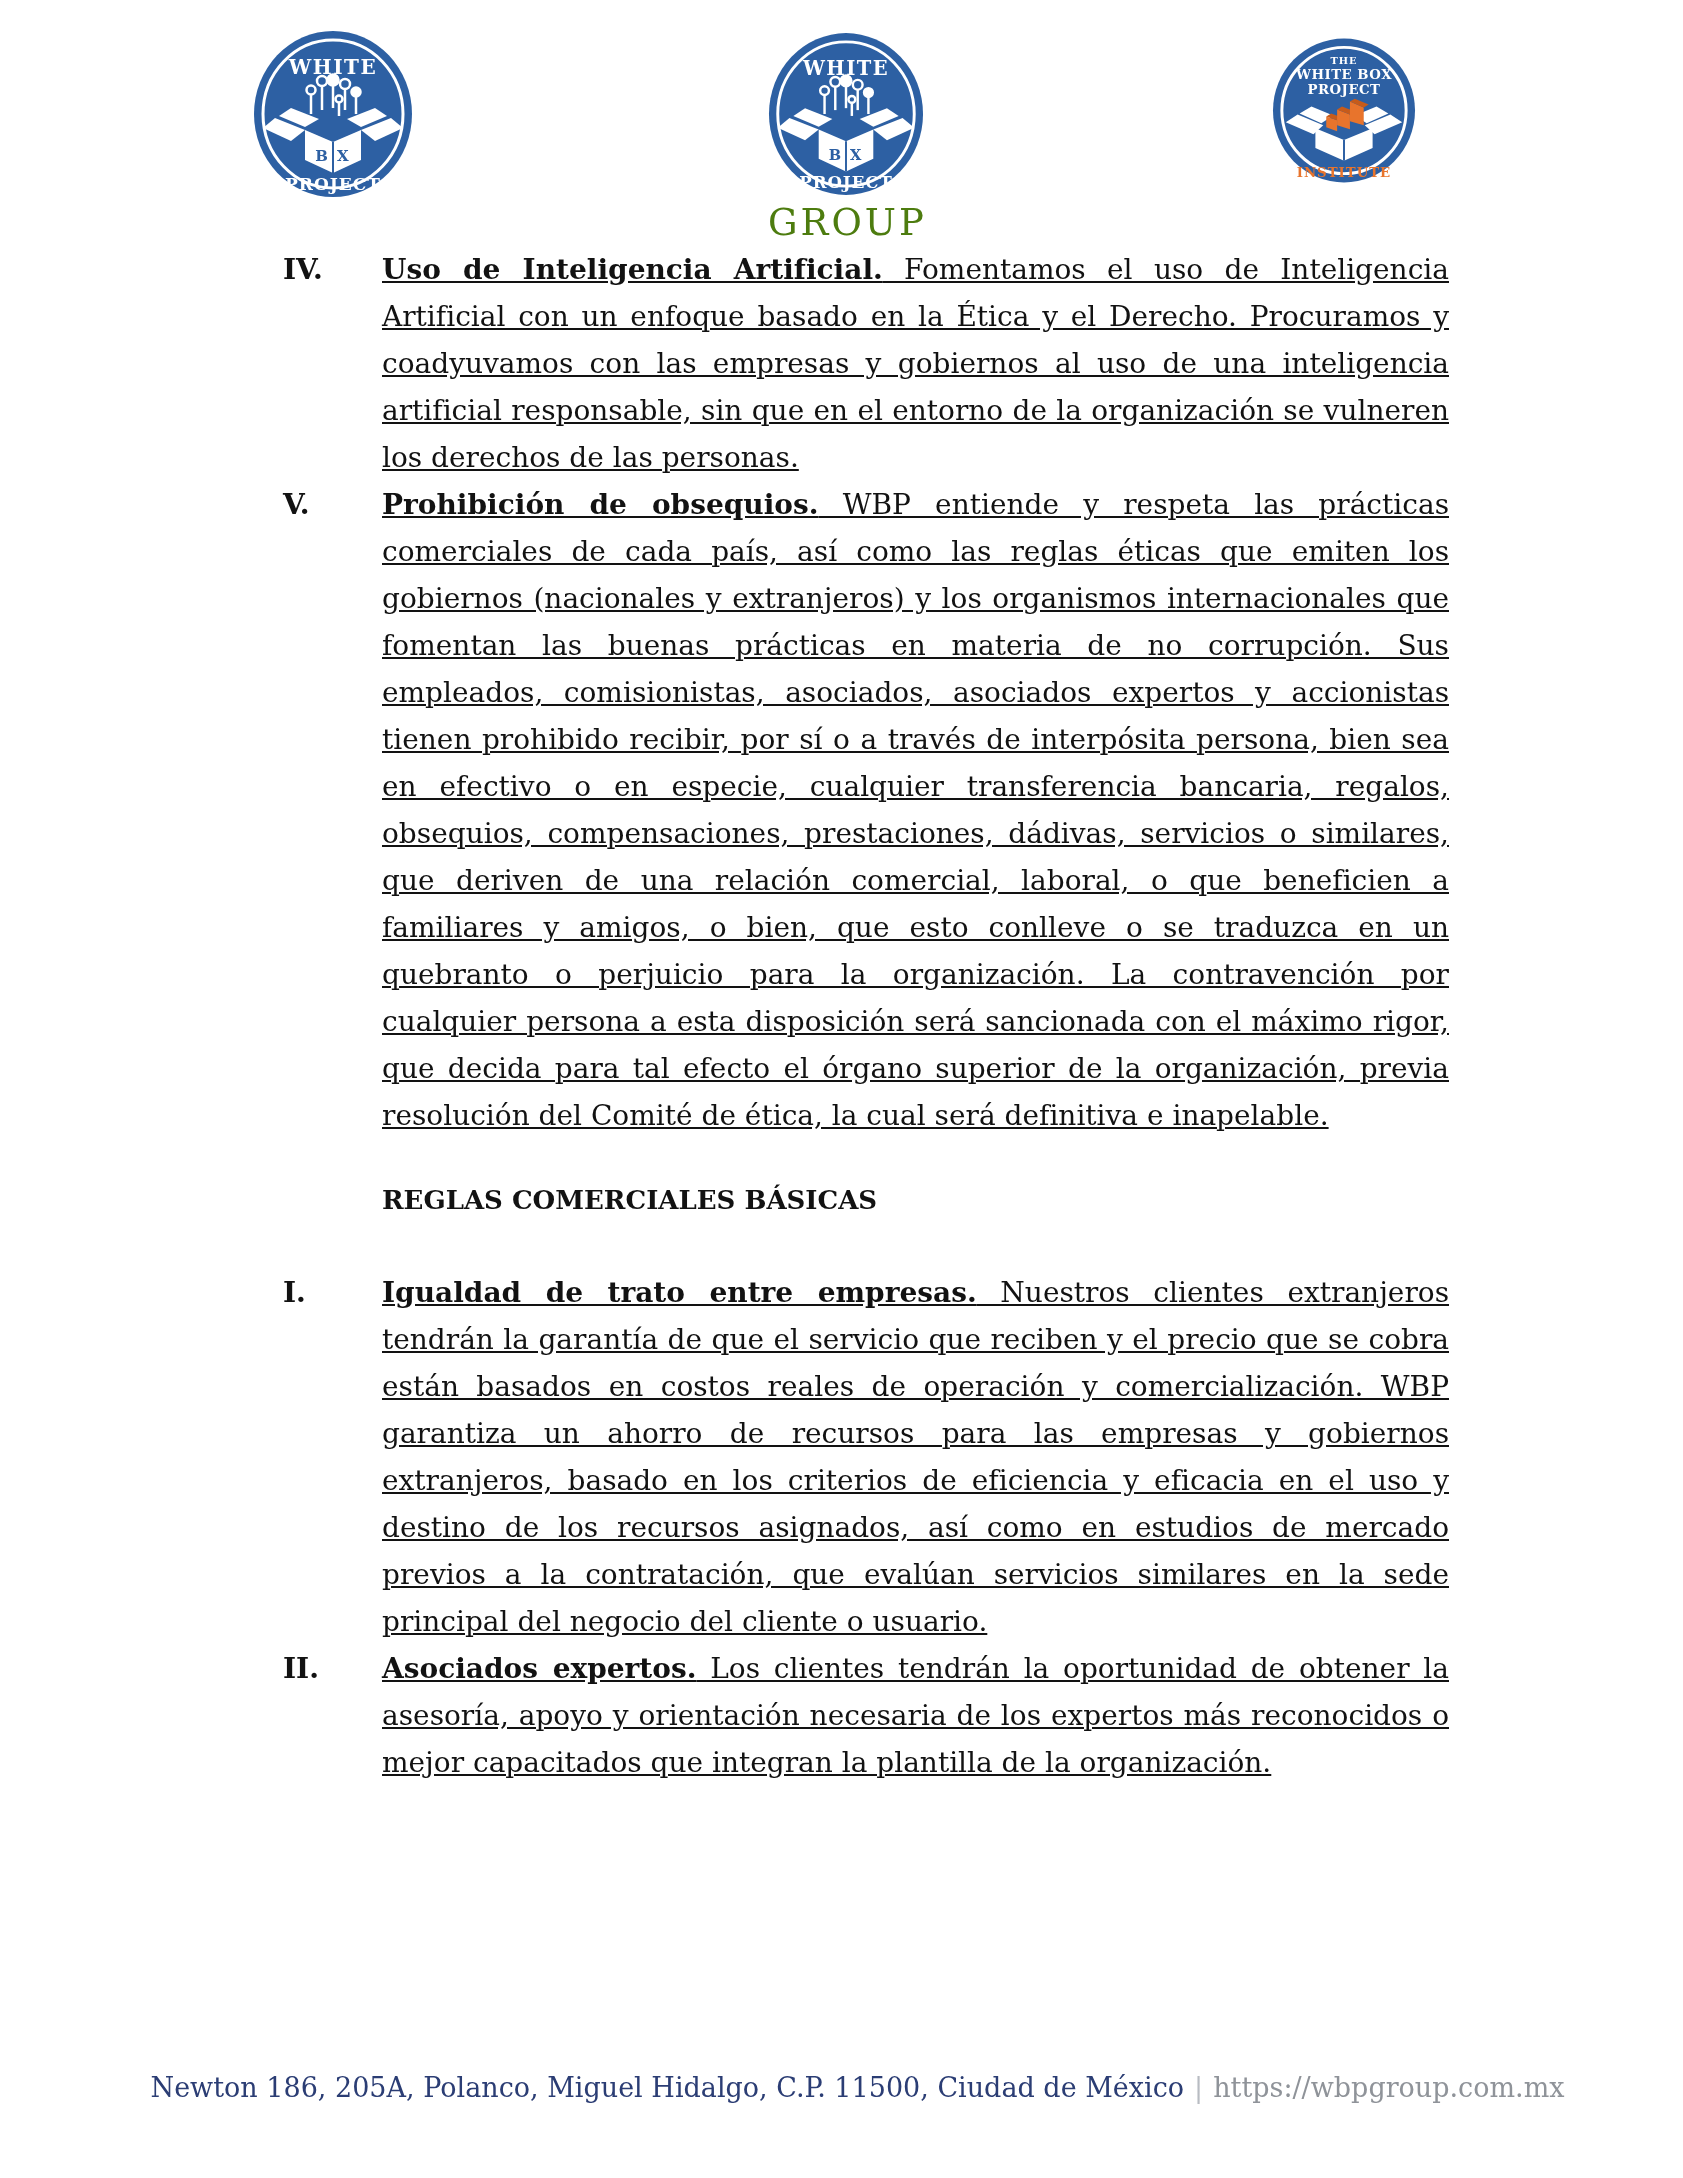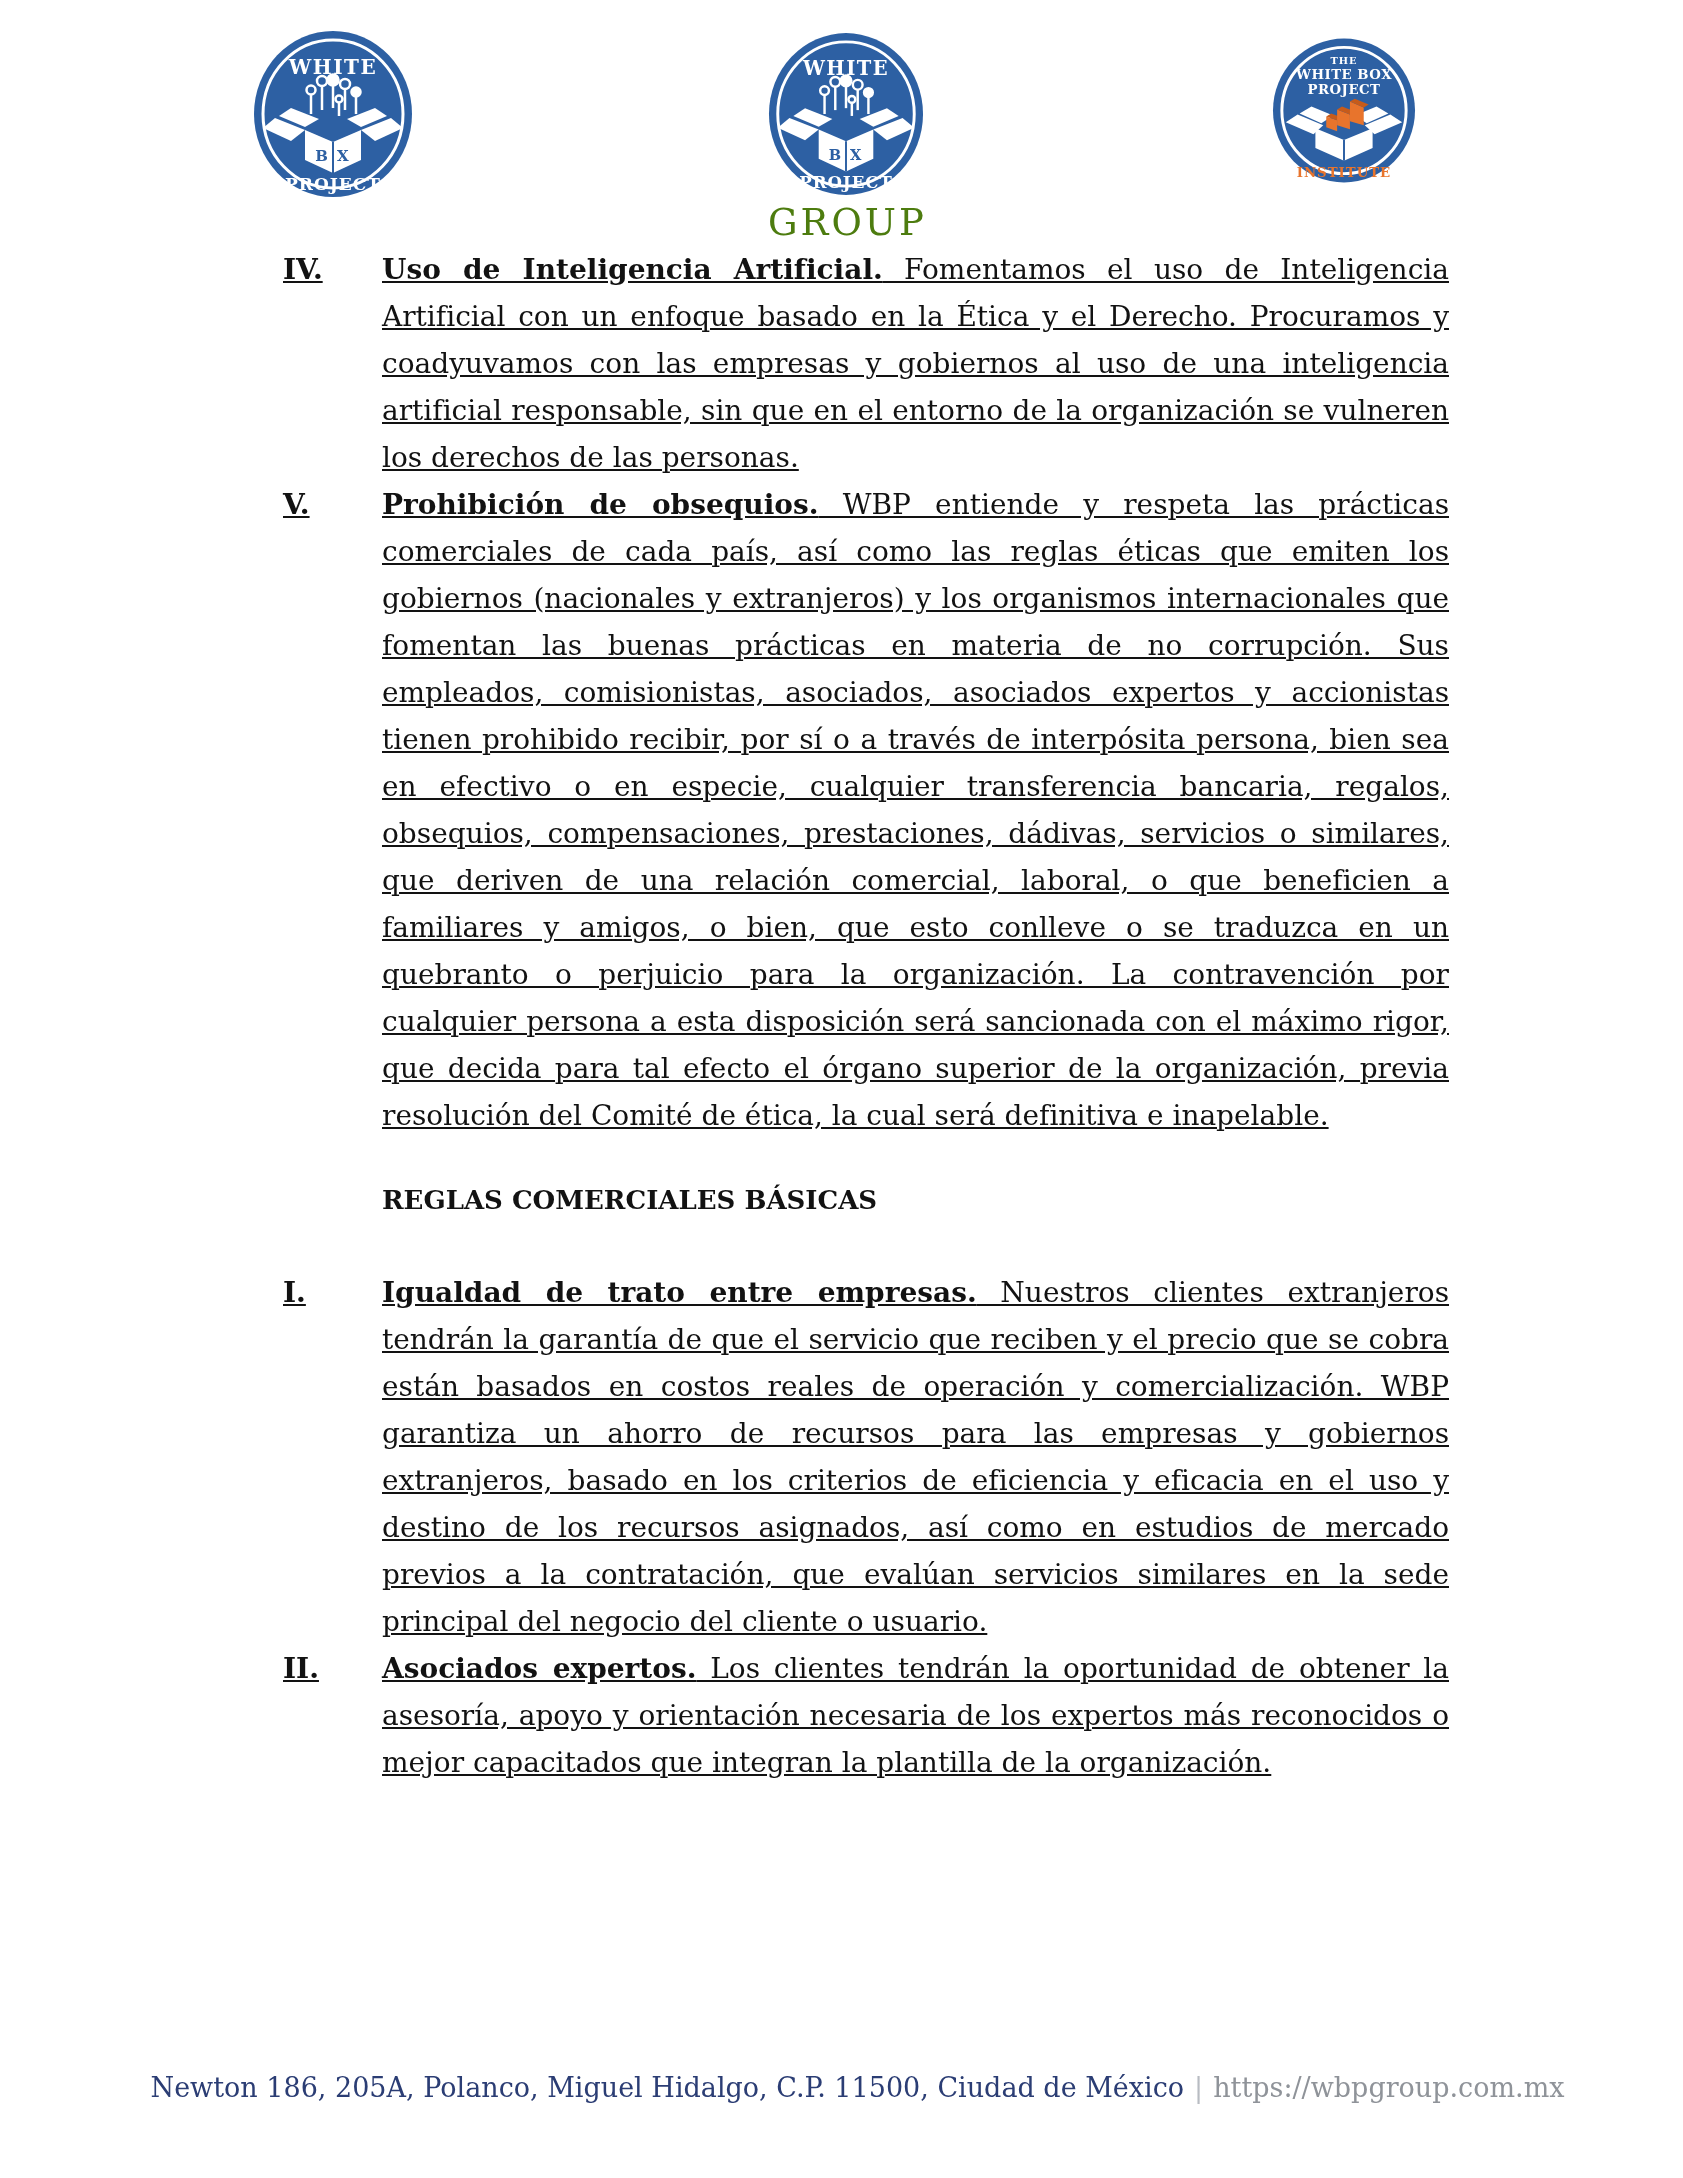--- a/index.html
+++ b/index.html
@@ -44,21 +44,20 @@
     text-align:justify;
   }
   .nlist { margin:0; }
   .nrow { display:flex; align-items:flex-start; }
   .num {
     width:149px;
     box-sizing:border-box;
     padding-left:50px;
     font-weight:bold;
     flex:0 0 149px;
-    text-decoration:underline;
   }
   .itext {
     margin:0;
     width:1067px;
     text-align:justify;
     text-decoration:underline;
   }
   .itext b { font-weight:bold; }
   .sec-title {
     margin:38px 0 0 149px;

